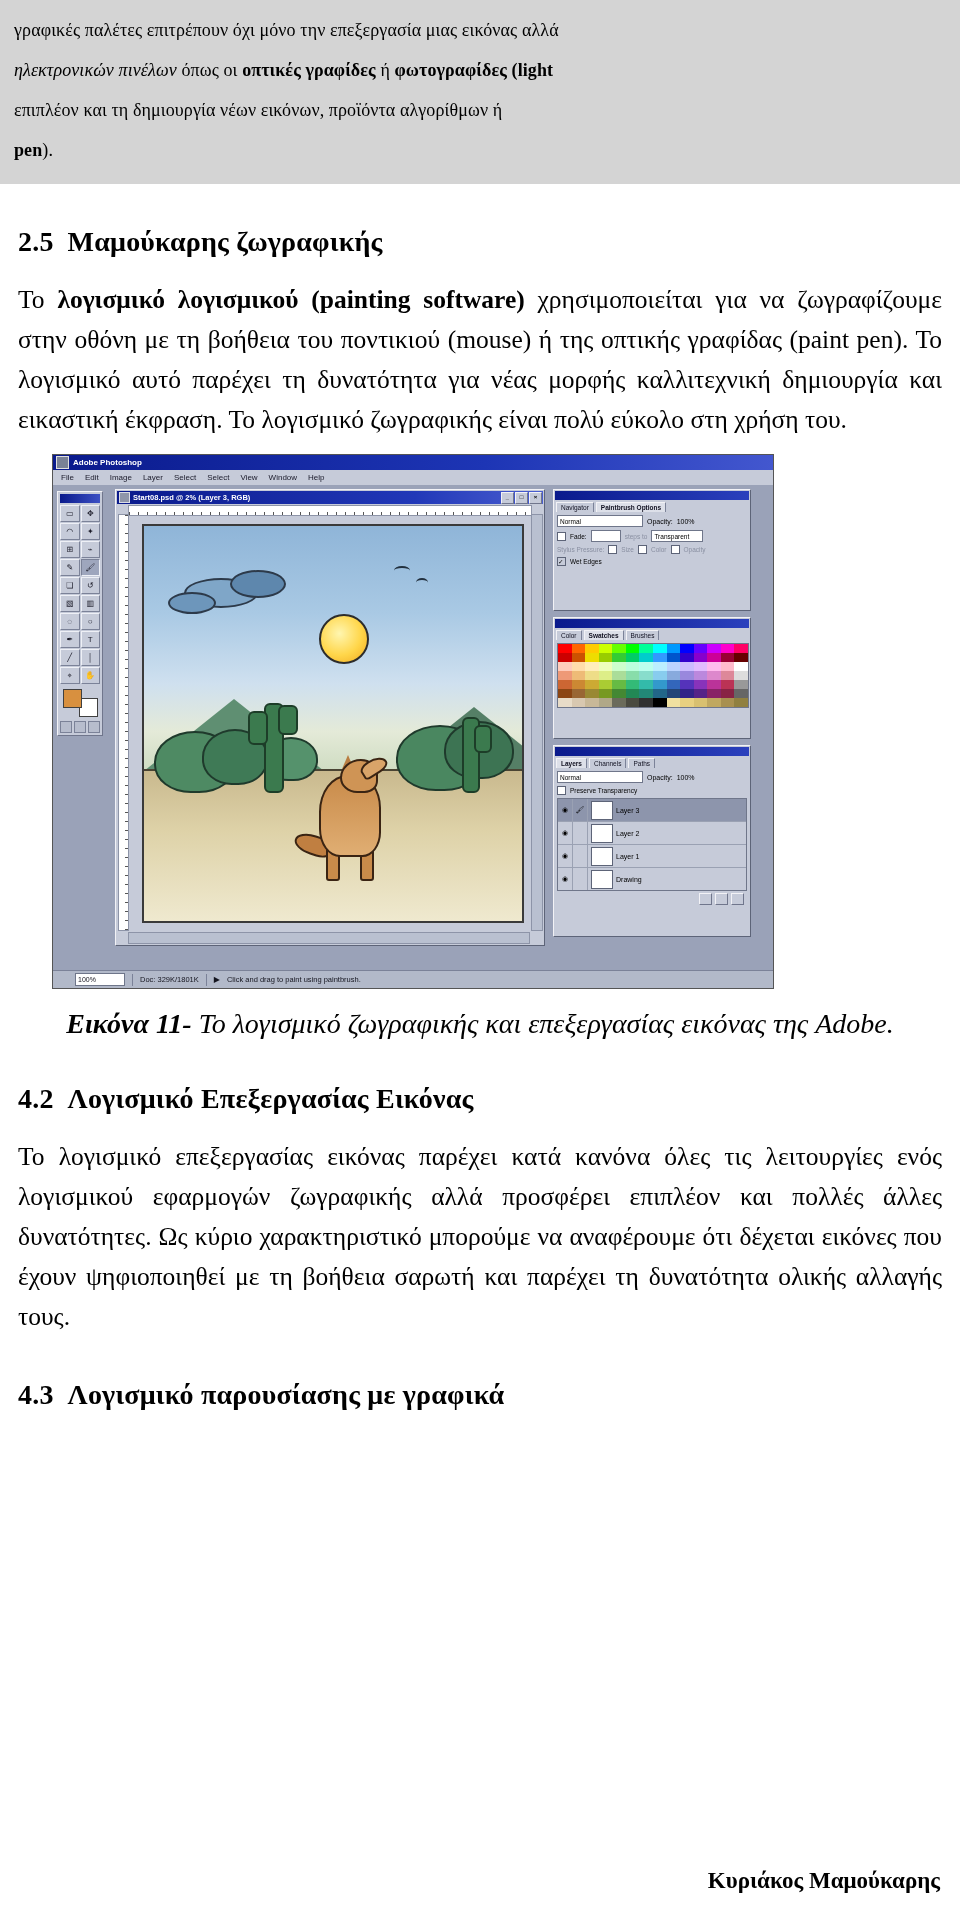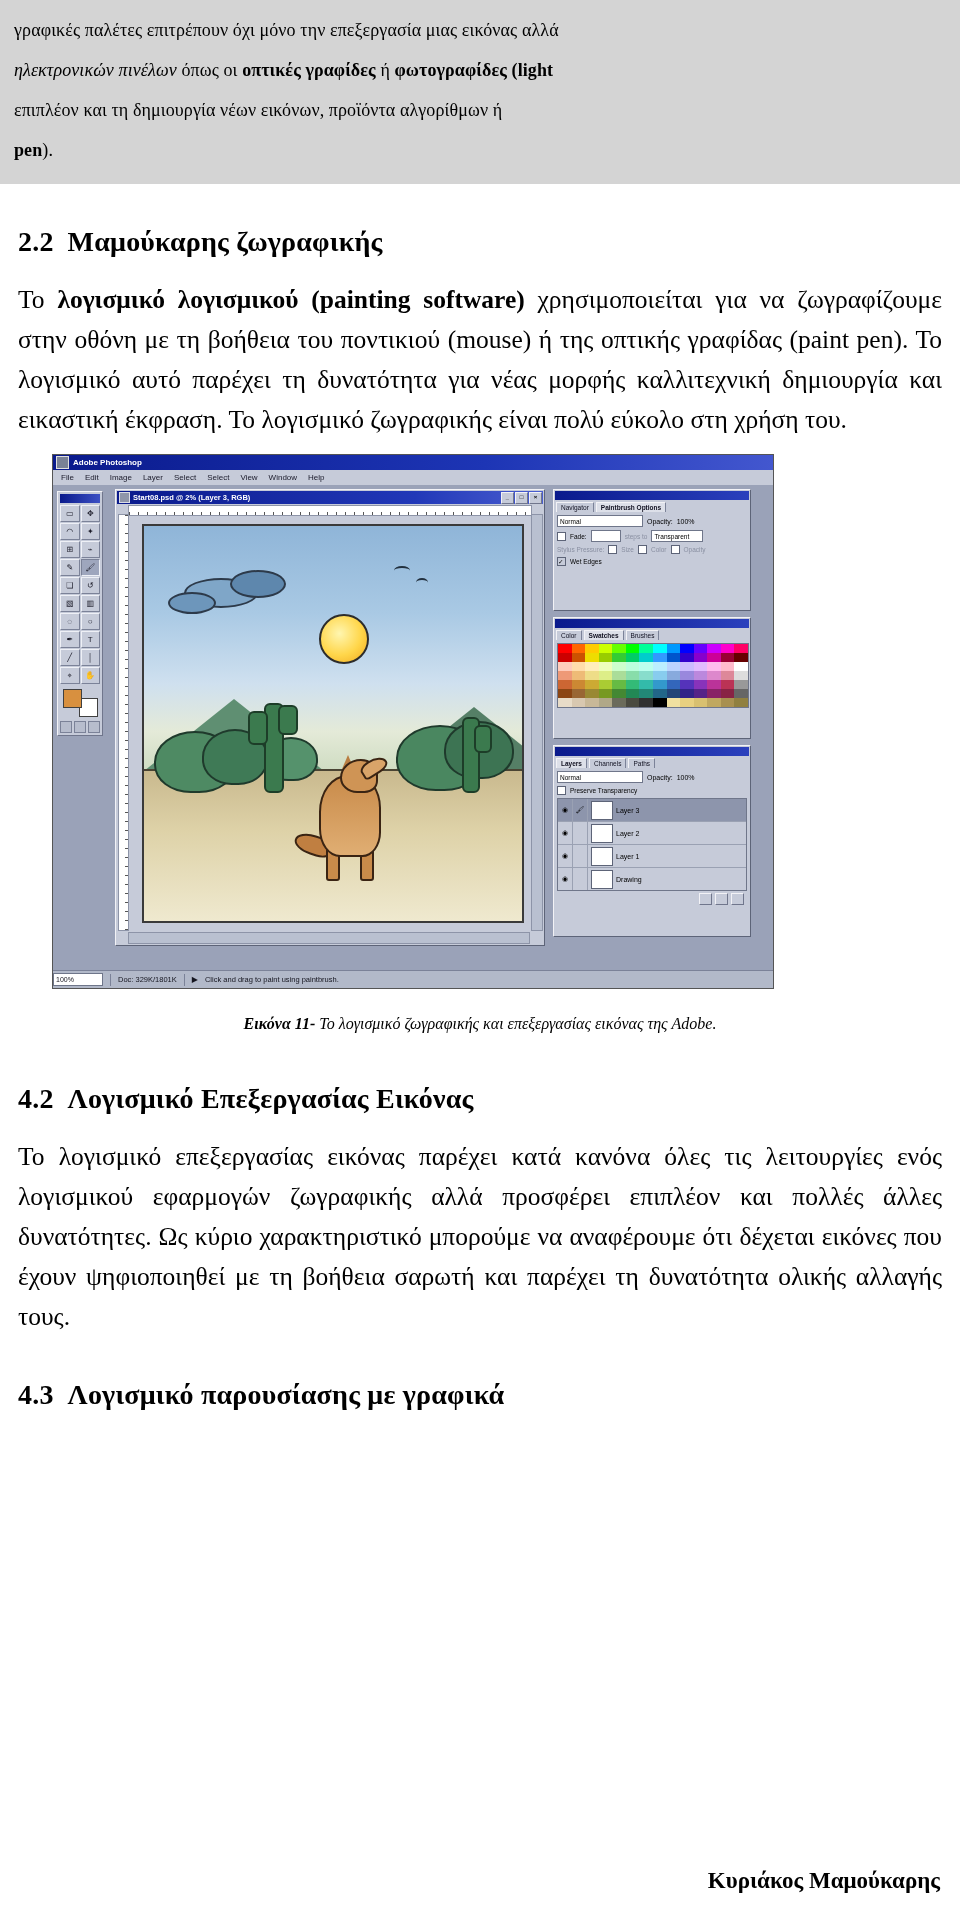--- a/index.html
+++ b/index.html
@@ -55,21 +55,21 @@
   p.body {
     margin: 0 0 0 0;
     font-size: 25.5px;
     line-height: 40px;
     text-align: justify;
   }
 
   
   .caption {
     margin: 18px 0 0 0;
-    font-size: 16px;
+    font-size: 28px;
     line-height: 34px;
     text-align: center;
     font-style: italic;
   }
   .caption .lbl { font-weight: bold; font-style: italic; }
 
   
   .footer {
     position: absolute;
     right: 20px;
@@ -276,21 +276,21 @@
     background:#c07f41; border:2px solid #3a2413; border-radius:60% 20% 40% 60%;
     transform: rotate(18deg);
   }
   .coyote-leg {
     position:absolute; bottom:40px; width:10px; height:30px;
     background:#c98b4a; border:2px solid #3a2413; border-radius:3px;
   }
   .ps-status {
     position:absolute; left:0; right:0; bottom:0; height:17px;
     background:#b2b9c9; border-top:1px solid #7b8298;
-    display:flex; align-items:center; gap:7px; padding-left:0;
+    display:flex; align-items:center; gap:7px; padding-left:22px;
     font-size:7.5px; color:#15151f;
   }
   .ps-status .zoomfield {
     width:46px; height:11px; background:#fff; border:1px solid #6f768a;
     display:flex; align-items:center; padding-left:2px; font-size:7px;
   }
   .ps-status .sep { width:1px; height:12px; background:#7b8298; }
   .ps-status .arrow { font-size:8px; }
 
   
@@ -367,21 +367,21 @@
       <span>επιπλέον και τη δημιουργία νέων εικόνων, προϊόντα αλγορίθμων ή</span>
     </p>
     <p class="last">
       <span class="bld">pen</span><span>).</span>
     </p>
   </div>
 
   <div class="content">
 
     <h2 class="sec">
-      <span class="num">2.2</span><span>Μαμούκαρης ζωγραφικής</span>
+      <span class="num">2.5</span><span>Μαμούκαρης ζωγραφικής</span>
     </h2>
     <p class="body">
       <span>Το </span><span class="bld">λογισμικό λογισμικού (painting software)</span><span> χρησιμοποιείται για να ζωγραφίζουμε στην οθόνη με τη βοήθεια του ποντικιού (mouse) ή της οπτικής γραφίδας (paint pen). Το λογισμικό αυτό παρέχει τη δυνατότητα για νέας μορφής καλλιτεχνική δημιουργία και εικαστική έκφραση. Το λογισμικό ζωγραφικής είναι πολύ εύκολο στη χρήση του.</span>
     </p>
 
     <div class="shot-wrap">
       <div class="ps-app">
 
         <div class="ps-title">
           <span class="ico"></span>

